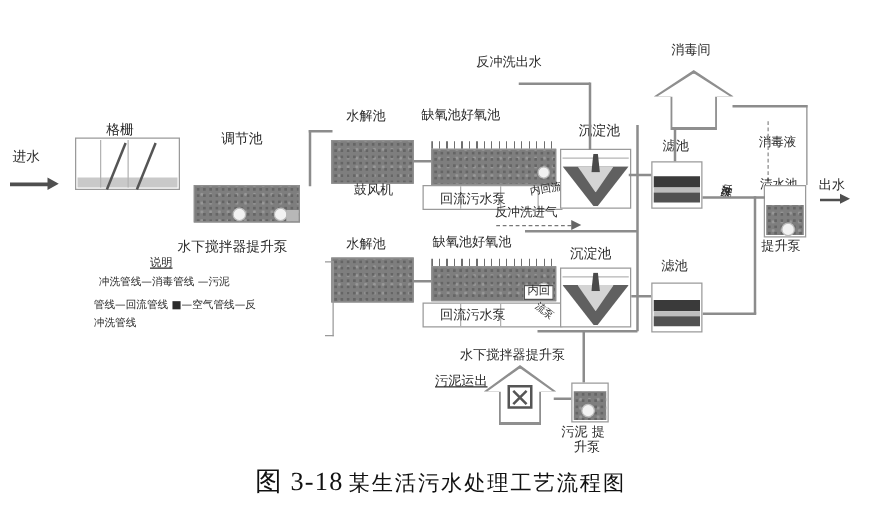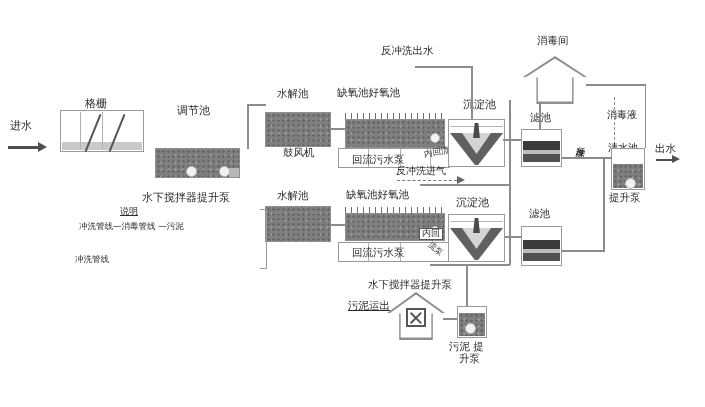--- a/index.html
+++ b/index.html
@@ -170,17 +170,22 @@
   </div>
   <div class="hline" style="left:443px;top:318px;width:15px;"></div>
   <div class="outline" style="left:457px;top:306px;width:30px;height:32px;"></div>
   <div class="speckle" style="left:459px;top:313px;width:26px;height:23px;border:none;"></div>
   <div class="circle" style="left:465px;top:323px;width:9px;height:9px;"></div>
   <div class="lbl" style="left:449px;top:341px;">污泥 提</div>
   <div class="lbl" style="left:459px;top:353px;text-align:right;">升泵</div>
 
   <div class="lbl" style="left:120px;top:207px;font-size:9px;text-decoration:underline;">说明</div>
   <div class="lbl xs" style="left:79px;top:222px;">冲洗管线—消毒管线 —污泥</div>
+  <div class="lbl xs" style="left:75px;top:240px;">管线—回流管线 ■—空气管线—反</div>
   <div class="lbl xs" style="left:75px;top:255px;">冲洗管线</div>
   <div style="position:absolute;left:260px;top:209px;width:6px;height:58px;border-right:1.2px solid #9a9a9a;border-top:1.2px solid #9a9a9a;border-bottom:1.2px solid #9a9a9a;"></div>
 
+  <div class="caption">
+    <span class="pfx">图 3-18</span>
+    <span class="ttl">某生活污水处理工艺流程图</span>
+  </div>
 
 </div>
 
 </body></html>

